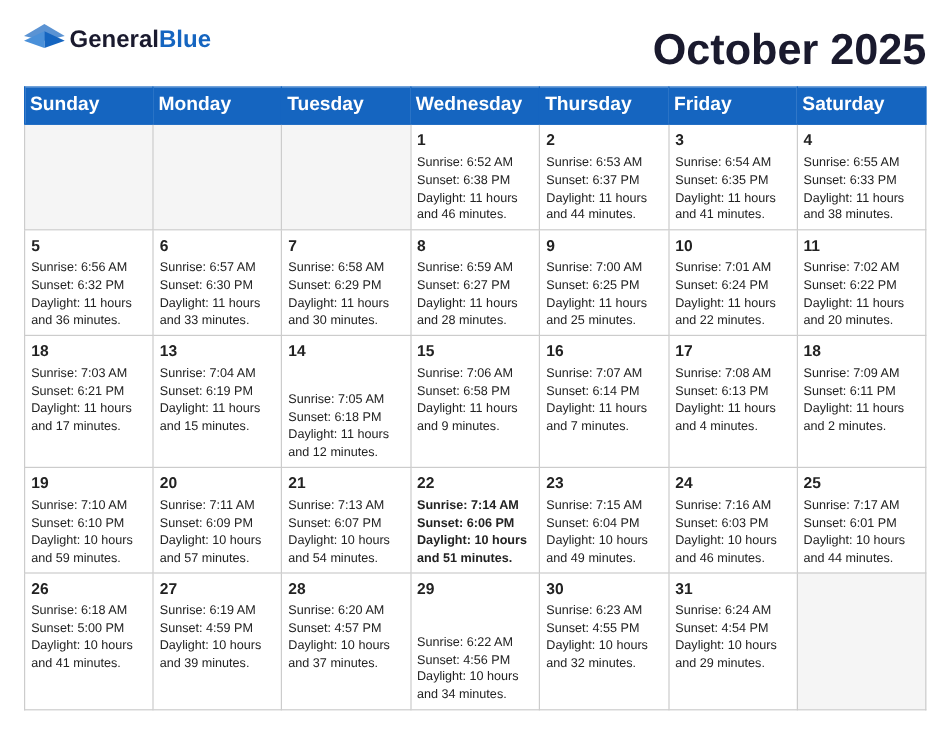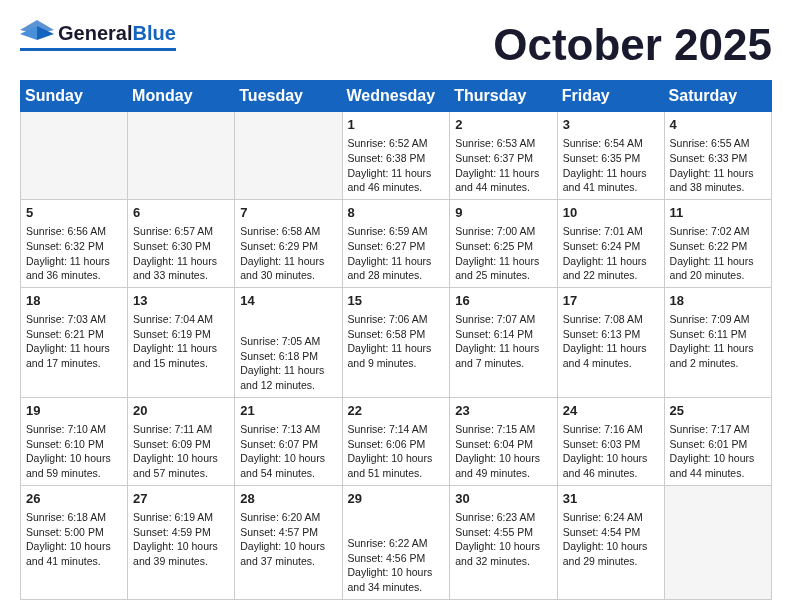--- a/index.html
+++ b/index.html
@@ -11,39 +11,39 @@
       padding: 20px;
     }
     .header {
       display: flex;
       justify-content: space-between;
       align-items: flex-start;
       margin-bottom: 10px;
     }
     .logo {
       display: flex;
-      flex-direction: column;
+      flex-direction: row;
       align-items: flex-start;
     }
     .logo-row {
       display: flex;
       align-items: center;
       gap: 4px;
     }
     .logo-underline {
       height: 3px;
       background: #1565c0;
       width: 100%;
       margin-top: 2px;
     }
     .title-block {
       text-align: right;
     }
     .month-title {
-      font-size: 44px;
+      font-size: 36px;
       font-weight: bold;
       color: #1a1a2e;
     }
     .location {
       font-size: 15px;
       color: #333;
     }
     .calendar {
       width: 100%;
       border-collapse: collapse;
@@ -269,21 +269,21 @@
         </td>
         <td>
           <span class="day-num">21</span>
           <div class="cell-text" style="white-space: pre-line;">Sunrise: 7:13 AM
 Sunset: 6:07 PM
 Daylight: 10 hours
 and 54 minutes.</div>
         </td>
         <td>
           <span class="day-num">22</span>
-          <div class="cell-text" style="white-space: pre-line;">Sunrise: 7:14 AM
+          <div class="cell-text" style="white-space: pre-line; font-weight: bold;">Sunrise: 7:14 AM
 Sunset: 6:06 PM
 Daylight: 10 hours
 and 51 minutes.</div>
         </td>
         <td>
           <span class="day-num">23</span>
           <div class="cell-text" style="white-space: pre-line;">Sunrise: 7:15 AM
 Sunset: 6:04 PM
 Daylight: 10 hours
 and 49 minutes.</div>

